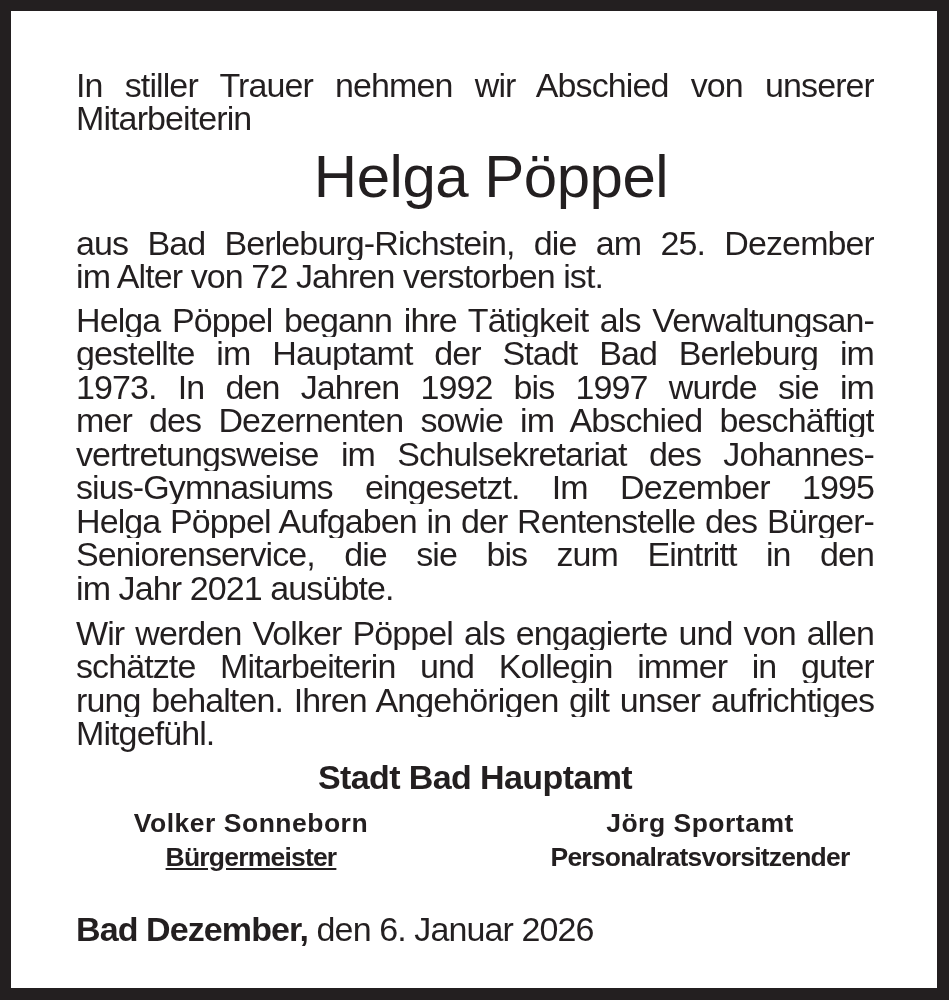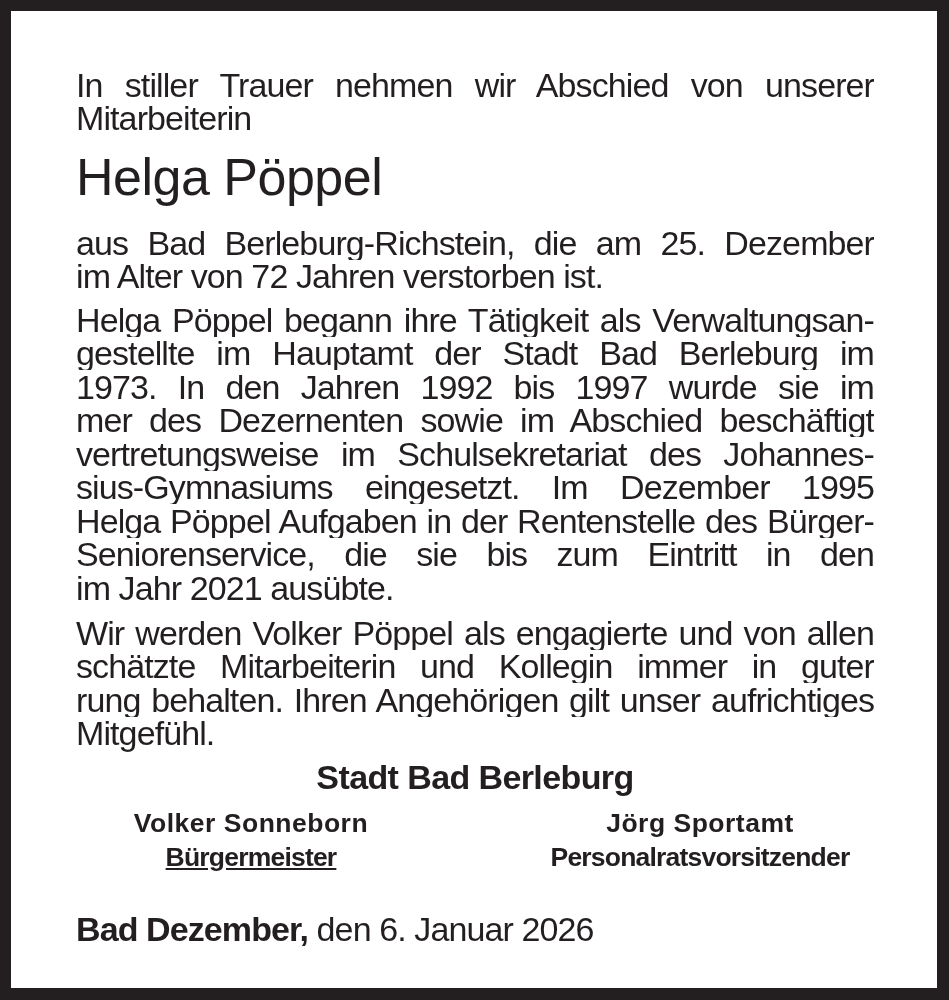--- a/index.html
+++ b/index.html
@@ -13,22 +13,22 @@
     color: #231f20;
     font-family: "Liberation Sans", sans-serif;
   }
   .line {
     position: absolute; left: 0; width: 798px; white-space: nowrap;
     font-size: 34px; line-height: 33px; height: 33px;
     letter-spacing: -0.9px; word-spacing: 0px;
   }
   .just { text-align: justify; text-align-last: justify; white-space: normal; overflow: hidden; }
   .name {
-    position: absolute; left: 0; width: 798px; text-align: left;
-    font-size: 52px; line-height: 80px; height: 80px; letter-spacing: -0.5px;
+    position: absolute; left: 16px; width: 798px; text-align: center;
+    font-size: 60px; line-height: 80px; height: 80px; letter-spacing: -0.5px;
   }
   .bold { font-weight: bold; }
   .center { text-align: center; letter-spacing: -0.6px; }
   .sig {
     position: absolute; font-size: 26.5px; font-weight: bold; line-height: 33px;
     text-align: center; white-space: nowrap; letter-spacing: 0.5px;
   }
   .sig.title { letter-spacing: -0.8px; }
 </style>
 </head>
@@ -53,21 +53,21 @@
     <div class="line just" style="top:460px">sius-Gymnasiums eingesetzt. Im Dezember 1995 übernahm</div>
     <div class="line just" style="top:494px">Helga Pöppel Aufgaben in der Rentenstelle des Bürger- und</div>
     <div class="line just" style="top:527px">Seniorenservice, die sie bis zum Eintritt in den Ruhestand</div>
     <div class="line" style="top:561px">im Jahr 2021 ausübte.</div>
 
     <div class="line just" style="top:606px">Wir werden Volker Pöppel als engagierte und von allen ge-</div>
     <div class="line just" style="top:639px">schätzte Mitarbeiterin und Kollegin immer in guter Erinne-</div>
     <div class="line just" style="top:673px">rung behalten. Ihren Angehörigen gilt unser aufrichtiges</div>
     <div class="line" style="top:706px">Mitgefühl.</div>
 
-    <div class="line bold center" style="top:750px">Stadt Bad Berleburg</div>
+    <div class="line bold center" style="top:750px">Stadt Bad Hauptamt</div>
 
     <div class="sig" style="left:25px; top:796px; width:300px;text-align:center;">Volker Sonneborn</div>
     <div class="sig title" style="left:25px; top:830px; width:300px;text-decoration:underline;">Bürgermeister</div>
     <div class="sig" style="left:444px; top:796px; width:360px;">Jörg Sportamt</div>
     <div class="sig title" style="left:444px; top:830px; width:360px;">Personalratsvorsitzender</div>
 
     <div class="line" style="top:902px">
       <span class="bold">Bad Dezember,</span>
       <span>den 6. Januar 2026</span>
     </div>

